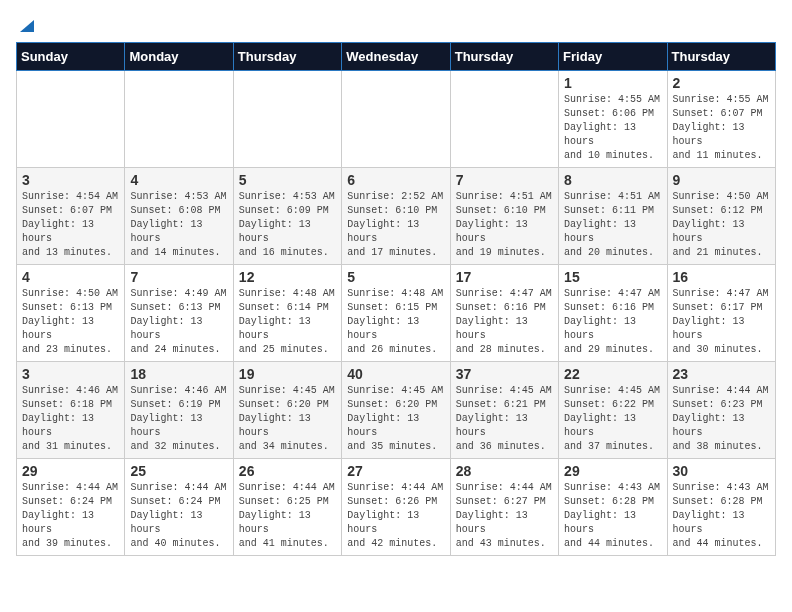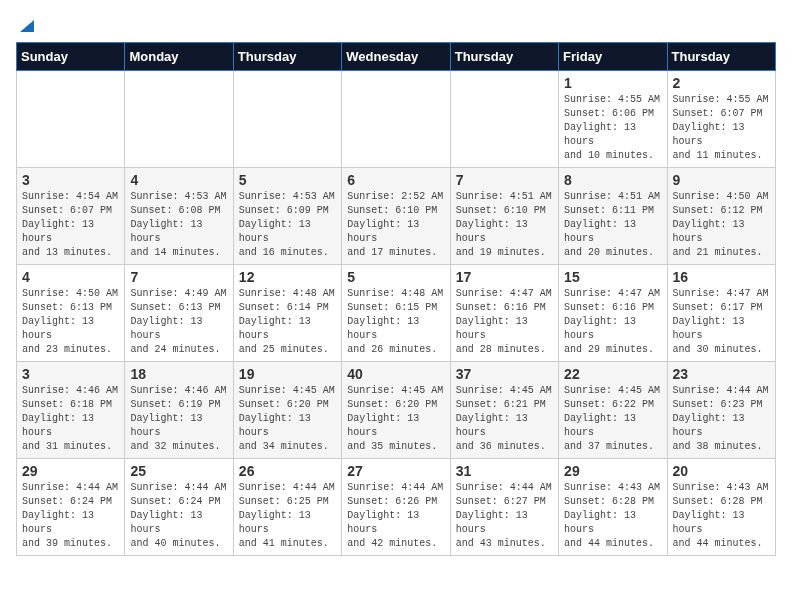--- a/index.html
+++ b/index.html
@@ -312,35 +312,35 @@
 and 41 minutes.</div>
         </td>
         <td>
           <span class="day-number">27</span>
           <div class="day-info" style="white-space: pre-line;">Sunrise: 4:44 AM
 Sunset: 6:26 PM
 Daylight: 13 hours
 and 42 minutes.</div>
         </td>
         <td>
-          <span class="day-number">31</span>
+          <span class="day-number">28</span>
           <div class="day-info" style="white-space: pre-line;">Sunrise: 4:44 AM
 Sunset: 6:27 PM
 Daylight: 13 hours
 and 43 minutes.</div>
         </td>
         <td>
           <span class="day-number">29</span>
           <div class="day-info" style="white-space: pre-line;">Sunrise: 4:43 AM
 Sunset: 6:28 PM
 Daylight: 13 hours
 and 44 minutes.</div>
         </td>
         <td>
-          <span class="day-number">20</span>
+          <span class="day-number">30</span>
           <div class="day-info" style="white-space: pre-line;">Sunrise: 4:43 AM
 Sunset: 6:28 PM
 Daylight: 13 hours
 and 44 minutes.</div>
         </td>
       </tr>
     </tbody>
 </table>
 
 </body></html>

